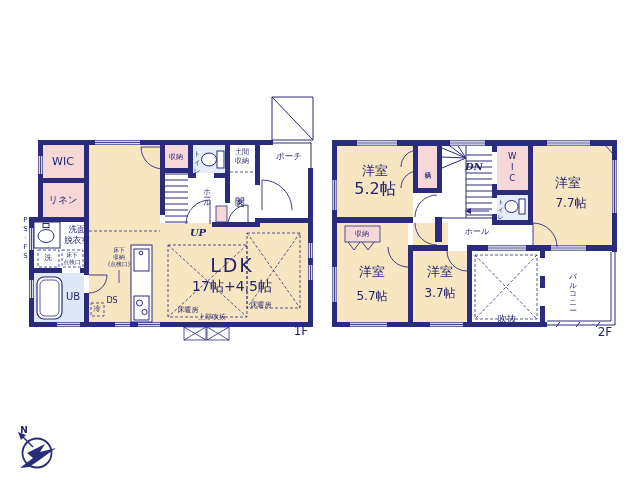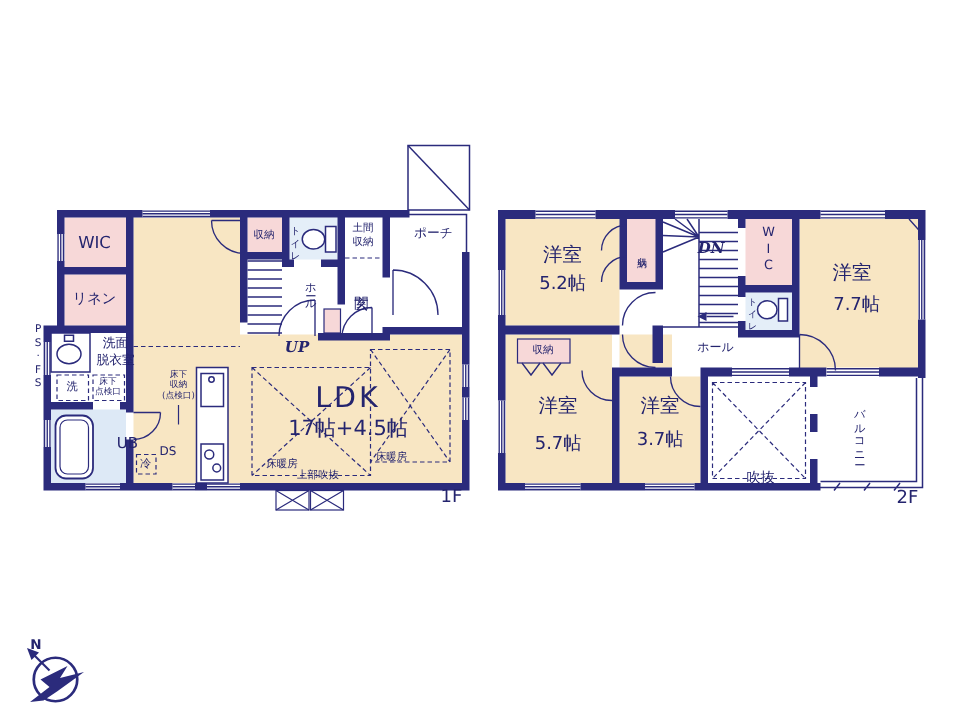--- a/index.html
+++ b/index.html
@@ -197,21 +197,21 @@
 </svg>
 
 <div class="lb" style="left:63px;top:162px;font-size:11px;">WIC</div>
 <div class="lb" style="left:63px;top:200px;font-size:9.5px;">リネン</div>
 <div class="lb v" style="left:25px;top:238px;font-size:7px;">PS·FS</div>
 <div class="lb" style="left:77px;top:235px;font-size:8.5px;">洗面
 脱衣室</div>
 <div class="lb" style="left:48px;top:258px;font-size:7.5px;">洗</div>
 <div class="lb" style="left:72px;top:259px;font-size:5.8px;">床下
 点検口</div>
-<div class="lb" style="left:73px;top:297px;font-size:10px;margin-left:12px;">UB</div>
+<div class="lb" style="left:73px;top:297px;font-size:10px;">UB</div>
 <div class="lb" style="left:119px;top:258px;font-size:5.8px;">床下
 収納
 (点検口)</div>
 <div class="lb" style="left:112px;top:301px;font-size:8px;">DS</div>
 <div class="lb" style="left:97px;top:309px;font-size:7.5px;">冷</div>
 <div class="lb" style="left:176px;top:157px;font-size:7px;">収納</div>
 <div class="lb v" style="left:197px;top:159px;font-size:6.5px;">トイレ</div>
 <div class="lb" style="left:242px;top:157px;font-size:7px;">土間
 収納</div>
 <div class="lb" style="left:289px;top:156px;font-size:8.5px;">ポーチ</div>
@@ -219,21 +219,21 @@
 <div class="lb v" style="left:240px;top:190px;font-size:9.5px;">玄関</div>
 <div class="lb stair" style="left:176px;top:233px;font-size:10px;">UP</div>
 <div class="lb big" style="left:232px;top:266px;font-size:19px;">LDK</div>
 <div class="lb" style="left:232px;top:287px;font-size:14px;">17帖+4.5帖</div>
 <div class="lb" style="left:188px;top:310px;font-size:7px;">床暖房</div>
 <div class="lb" style="left:261px;top:305px;font-size:7px;">床暖房</div>
 <div class="lb" style="left:212px;top:317px;font-size:7px;">上部吹抜</div>
 <div class="lb" style="left:301px;top:331px;font-size:12px;">1F</div>
 
 <div class="lb" style="left:375px;top:171px;font-size:13px;">洋室</div>
-<div class="lb" style="left:375px;top:189px;font-size:12px;">5.2帖</div>
+<div class="lb" style="left:375px;top:189px;font-size:16px;">5.2帖</div>
 <div class="lb v" style="left:428px;top:167px;font-size:6.5px;">収納</div>
 <div class="lb stair" style="left:452px;top:167px;font-size:10px;">DN</div>
 <div class="lb v" style="left:512px;top:167px;font-size:8.5px;">WIC</div>
 <div class="lb" style="left:568px;top:183px;font-size:13px;">洋室</div>
 <div class="lb" style="left:571px;top:203px;font-size:12px;">7.7帖</div>
 <div class="lb v" style="left:501px;top:206px;font-size:6px;">トイレ</div>
 <div class="lb" style="left:477px;top:232px;font-size:8px;">ホール</div>
 <div class="lb" style="left:362px;top:234px;font-size:7px;">収納</div>
 <div class="lb" style="left:372px;top:272px;font-size:13px;">洋室</div>
 <div class="lb" style="left:372px;top:296px;font-size:12px;">5.7帖</div>

